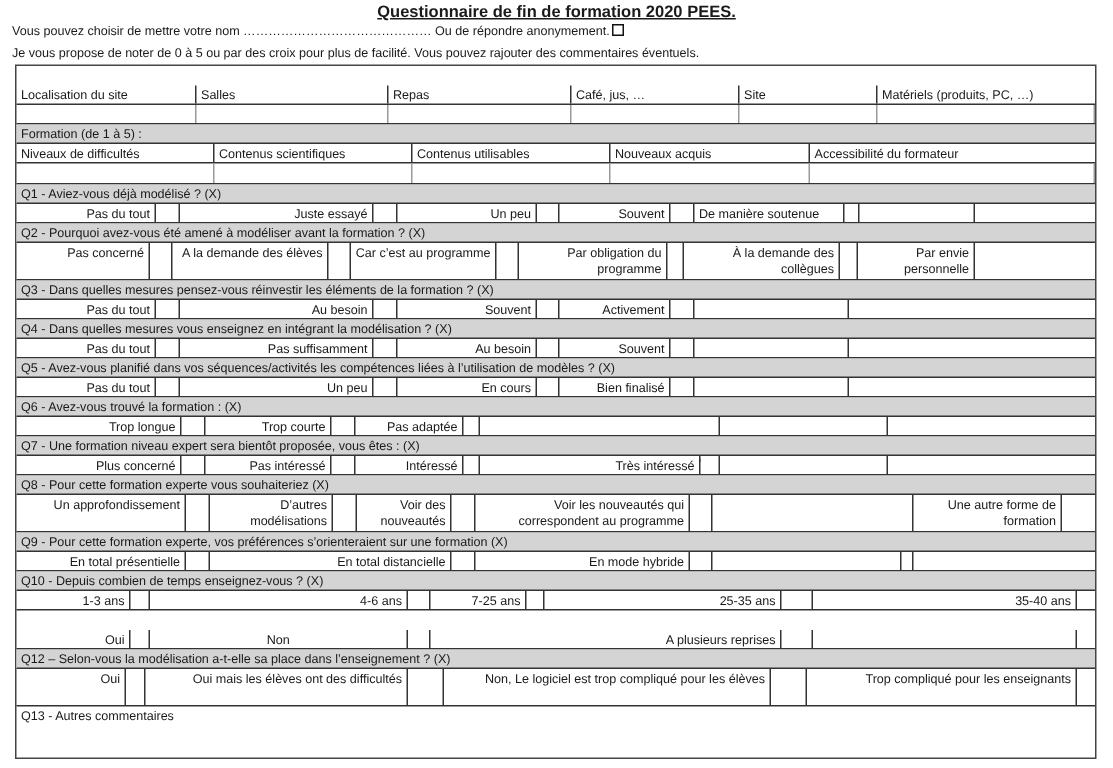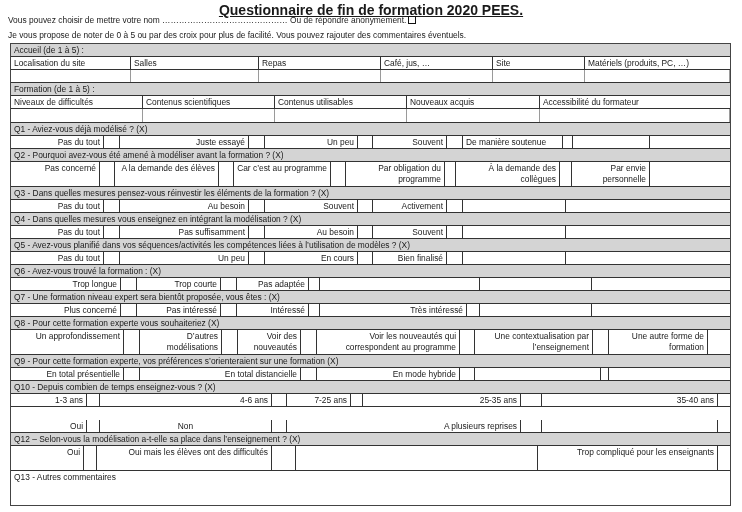--- a/index.html
+++ b/index.html
@@ -2,21 +2,21 @@
 <html><head>
 <meta charset="utf-8">
 <style>
   html, body { margin: 0; padding: 0; background: #ffffff; }
   body {
     width: 742px; height: 512px; overflow: hidden; position: relative;
     font-family: "Liberation Sans", sans-serif; font-size: 8.4px; color: #1a1a1a;
   }
   .title {
     position: absolute; left: 0; top: 2px; width: 742px; text-align: center;
-    font-weight: bold; text-decoration: underline; font-size: 14px;
+    font-weight: bold; text-decoration: underline; font-size: 11px;
   }
   .line1 { position: absolute; left: 8px; top: 15px; white-space: nowrap; }
   .line2 { position: absolute; left: 8px; top: 30px; white-space: nowrap; }
   .checkbox-square {
     display: inline-block; width: 6px; height: 6px; border: 1.2px solid #111;
     vertical-align: -1px; margin-left: 2px;
   }
   .form {
     position: absolute; left: 10px; top: 43px; width: 721px; height: 463px;
     border: 1px solid #444; box-sizing: border-box;
@@ -34,21 +34,20 @@
 </style>
 </head>
 <body>
 
 <div class="title">Questionnaire de fin de formation 2020 PEES.</div>
 <div class="line1"><span>Vous pouvez choisir de mettre votre nom ……………………………………… Ou de répondre anonymement.</span><span class="checkbox-square"></span></div>
 <div class="line2">Je vous propose de noter de 0 à 5 ou par des croix pour plus de facilité. Vous pouvez rajouter des commentaires éventuels.</div>
 
 <div class="form">
 
-  <div class="row hdr" style="top:0;">Accueil (de 1 à 5) :</div>
   <div class="row" style="top:13px;height:13px;">
     <div class="cell l" style="left:0;width:120px;">Localisation du site</div>
     <div class="cell l" style="left:120px;width:128px;">Salles</div>
     <div class="cell l" style="left:248px;width:122px;">Repas</div>
     <div class="cell l" style="left:370px;width:112px;">Café, jus, …</div>
     <div class="cell l" style="left:482px;width:92px;">Site</div>
     <div class="cell l last" style="left:574px;width:145px;">Matériels (produits, PC, …)</div>
   </div>
   <div class="row answer-row" style="top:26px;height:13px;">
     <div class="cell" style="left:0;width:120px;"></div>
@@ -180,21 +179,20 @@
   <div class="row hdr" style="top:273px;">Q8 - Pour cette formation experte vous souhaiteriez  (X)</div>
   <div class="row" style="top:286px;height:25px;">
     <div class="cell r" style="left:0;width:113px;">Un approfondissement</div>
     <div class="cell" style="left:113px;width:16px;"></div>
     <div class="cell r" style="left:129px;width:82px;">D’autres modélisations</div>
     <div class="cell" style="left:211px;width:16px;"></div>
     <div class="cell r" style="left:227px;width:63px;">Voir des nouveautés</div>
     <div class="cell" style="left:290px;width:16px;"></div>
     <div class="cell r" style="left:306px;width:143px;">Voir les nouveautés qui correspondent au programme</div>
     <div class="cell" style="left:449px;width:15px;"></div>
-    <div class="cell r" style="left:464px;width:118px;">Une contextualisation par l’enseignement</div>
     <div class="cell" style="left:582px;width:16px;"></div>
     <div class="cell r" style="left:598px;width:99px;">Une autre forme de formation</div>
     <div class="cell last" style="left:697px;width:22px;"></div>
   </div>
 
   <div class="row hdr" style="top:311px;">Q9 - Pour cette formation experte, vos préférences s’orienteraient sur une formation (X)</div>
   <div class="row" style="top:324px;height:13px;">
     <div class="cell r" style="left:0;width:113px;">En total présentielle</div>
     <div class="cell" style="left:113px;width:16px;"></div>
     <div class="cell r" style="left:129px;width:161px;">En total distancielle</div>
@@ -230,20 +228,21 @@
     <div class="cell" style="left:531px;width:176px;"></div>
     <div class="cell last" style="left:707px;width:12px;"></div>
   </div>
 
   <div class="row hdr" style="top:389px;">Q12 – Selon-vous la modélisation a-t-elle sa place dans l’enseignement ? (X)</div>
   <div class="row" style="top:402px;height:25px;">
     <div class="cell r" style="left:0;width:73px;">Oui</div>
     <div class="cell" style="left:73px;width:13px;"></div>
     <div class="cell r" style="left:86px;width:175px;">Oui mais les élèves ont des difficultés</div>
     <div class="cell" style="left:261px;width:24px;"></div>
+    <div class="cell r" style="left:285px;width:218px;">Non, Le logiciel est trop compliqué pour les élèves</div>
     <div class="cell" style="left:503px;width:24px;"></div>
     <div class="cell r" style="left:527px;width:180px;">Trop compliqué pour les enseignants</div>
     <div class="cell last" style="left:707px;width:12px;"></div>
   </div>
 
   <div class="row" style="top:427px;height:34px;border-bottom:none;padding:1px 3px;line-height:11px;">
     <span>Q13 - Autres commentaires</span>
   </div>
 </div>
 

